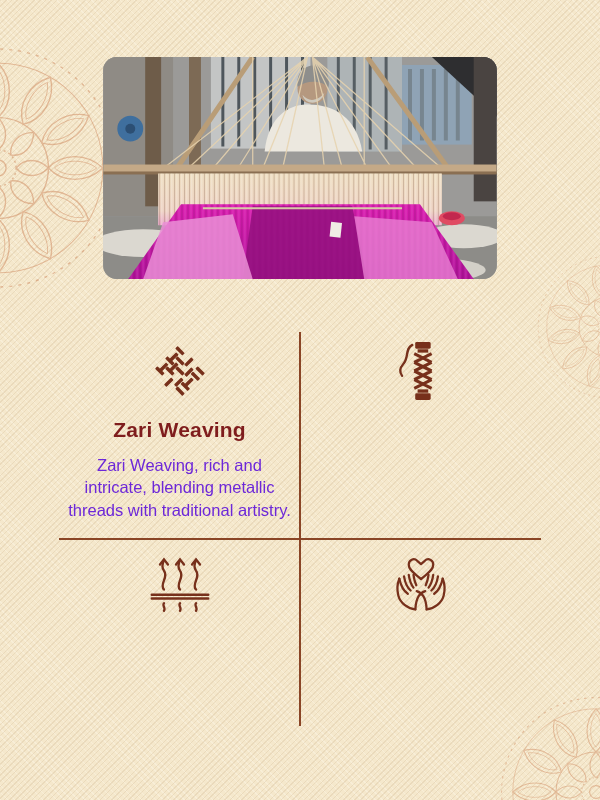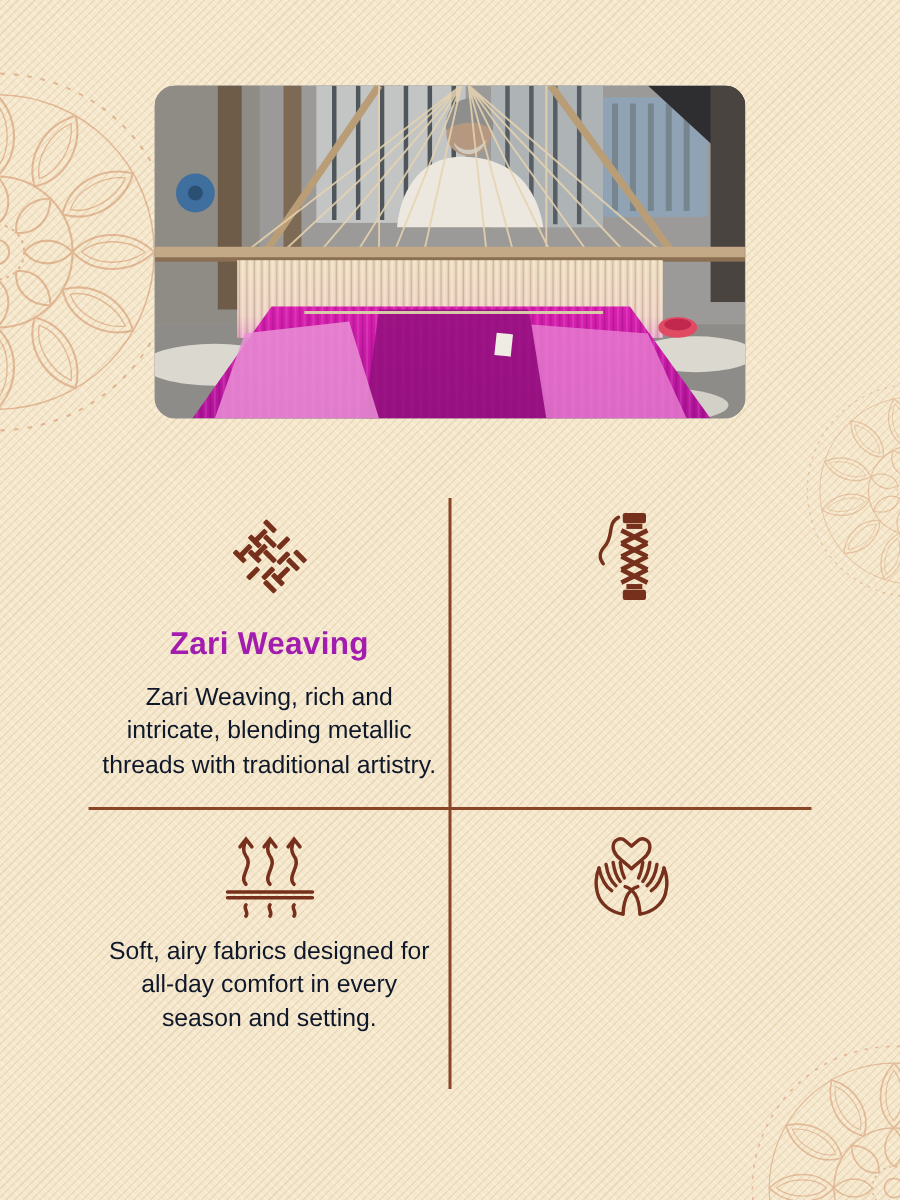--- a/index.html
+++ b/index.html
@@ -26,23 +26,23 @@
   
   .grid{
     width:482px;margin:53px auto 0;position:relative;height:394px;
     display:grid;grid-template-columns:1fr 1fr;grid-template-rows:207px 187px;
   }
   .vdiv{position:absolute;left:calc(50% - 1px);top:0;width:2px;height:394px;background:#8A4526;}
   .hdiv{position:absolute;top:206px;left:0;width:100%;height:2px;background:#8A4526;}
   .cell{display:flex;flex-direction:column;align-items:center;text-align:center;padding:0 8px;}
   .icon-slot{height:74px;display:flex;align-items:center;justify-content:center;margin-top:2px;}
   .r2 .icon-slot{height:62px;margin-top:12px;}
-  .cell h3{margin:10px 0 0;font-size:21px;font-weight:700;color:#a21caf;letter-spacing:.2px;}
+  .cell h3{margin:10px 0 0;font-size:21px;font-weight:700;color:#7f1d1d;letter-spacing:.2px;}
   .r2 h3{margin-top:8px;}
-  .cell p{margin:12px 0 0;font-size:16.5px;line-height:1.36;color:#0f172a;max-width:232px;}
+  .cell p{margin:12px 0 0;font-size:16.5px;line-height:1.36;color:#6d28d9;max-width:232px;}
   .r2 p{margin-top:10px;}
   .ic{display:block;}
 </style>
 </head>
 <body>
 
 <svg width="0" height="0" style="position:absolute" aria-hidden="true">
   <defs>
     <symbol id="mandalaSym" viewBox="-125 -125 250 250">
       <g fill="none" stroke="#D08C62" stroke-width="1.4">
@@ -223,21 +223,20 @@
             <path d="M30.8 12.5 L35 7 L39.2 12.5"></path>
             <path d="M52 39 C46.5 33 57.5 26 52 19 C49.5 15.5 50 12 52 8"></path>
             <path d="M47.8 12.5 L52 7 L56.2 12.5"></path>
             <path d="M5 44.5 H65 M5 48.5 H65"></path>
             <path d="M18 53.5 C15.8 56 20.2 58.5 18 61.5"></path>
             <path d="M35 53.5 C32.8 56 37.2 58.5 35 61.5"></path>
             <path d="M52 53.5 C49.8 56 54.2 58.5 52 61.5"></path>
           </g>
         </svg>
       </div>
-      <p>Soft, airy fabrics designed for all-day comfort in every season and setting.</p>
     </div>
 
     <div class="cell r2">
       <div class="icon-slot">
         <svg class="ic" width="66" height="60" viewBox="0 0 70 62">
           <g stroke="#77301B" stroke-width="2.4" fill="none" stroke-linecap="round" stroke-linejoin="round">
             <path d="M35 28 C29 22 22 19 22 12.5 C22 7.5 27.5 5 31 8.5 L35 12 L39 8.5 C42.5 5 48 7.5 48 12.5 C48 19 41 22 35 28 Z"></path>
             <g id="handL">
               <path d="M29 60 C20.5 59 13 53 11 45.5 C9.4 39.5 9.8 33 12 27.5"></path>
               <path d="M12 27.5 C13.5 34.5 16 40 21 43.5"></path>

